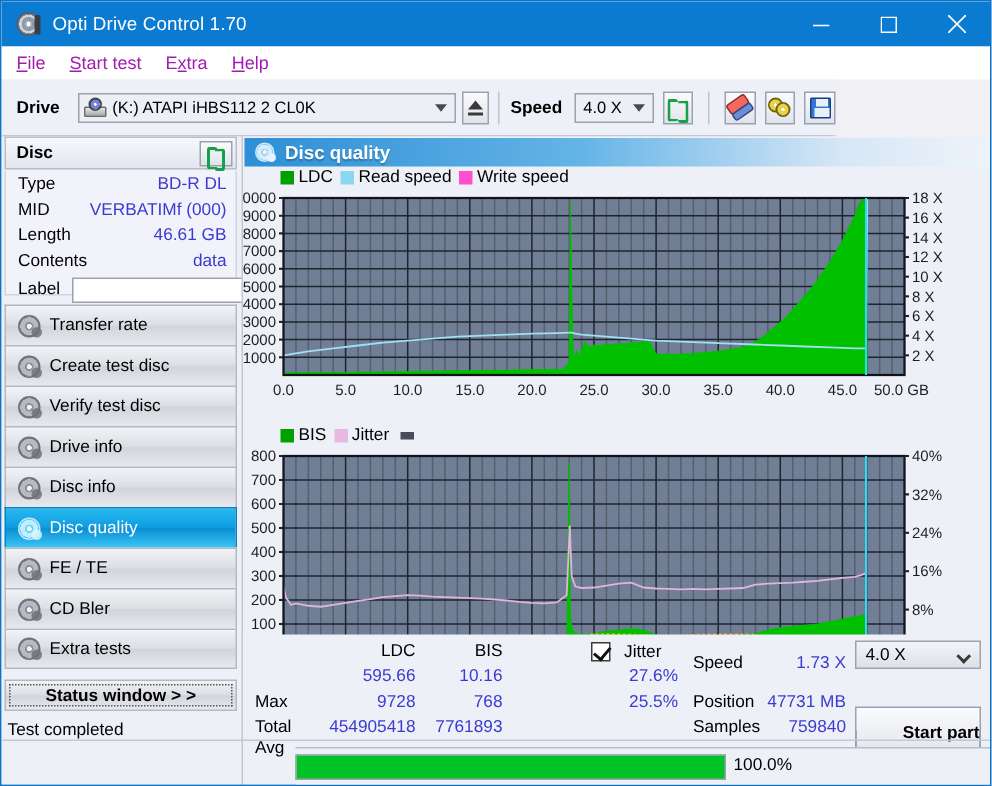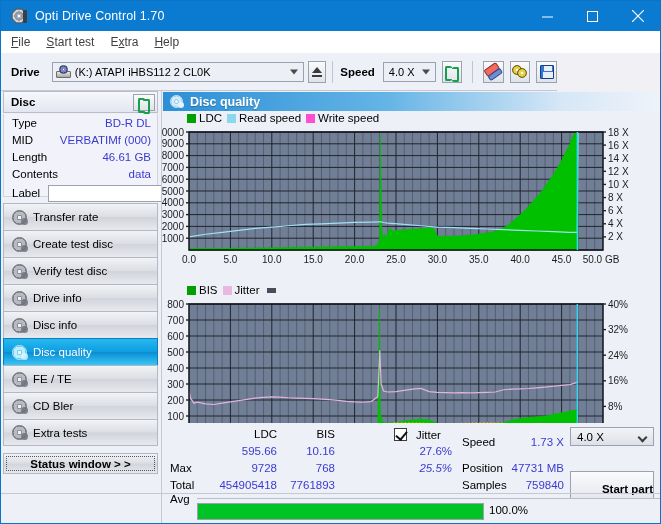--- a/index.html
+++ b/index.html
@@ -44,21 +44,21 @@
     width:45px; height:30px; display:flex; align-items:center; justify-content:center;
     color:#fff; font-size:13px; line-height:1;
   }
   .win-btn svg { display:block; }
   
   .menubar {
     position:absolute; left:0; top:30px; width:659px; height:22px;
     background:#ffffff;
     display:flex; align-items:center; padding-left:10px; gap:16px;
   }
-  .menu-item { font-size:12px; color:#404040; }
+  .menu-item { font-size:12px; color:#a21caf; }
   .menu-item u { text-decoration:underline; }
   
   .toolbar {
     position:absolute; left:0; top:52px; width:556px; height:38px;
     background:#eef0f8;
     border-bottom:1px solid #c5c7d4;
     display:flex; align-items:center;
   }
   .tb-label { font-size:11.5px; font-weight:bold; color:#000; }
   .drive-combo {
@@ -366,20 +366,23 @@
       </div>
       <div class="navitem">
         <span class="ico-cd"></span>
         <span class="navtext">Extra tests</span>
       </div>
     </div>
 
     <div class="statuswin">
       <div class="dots"></div>
       <span>Status window &gt; &gt;</span>
+    </div>
+    <div class="statusbar">
+      <span>Test completed</span>
     </div>
   </div>
 
   <div class="content">
     <div class="panel-head">
       <span class="ph-ico"></span>
       <span class="ph-t">Disc quality</span>
     </div>
 
     <div class="chartwrap">
@@ -709,21 +712,21 @@
     <span class="st-val" style="left:50px;top:39px;width:65px;">9728</span>
     <span class="st-val" style="left:20px;top:56px;width:95px;">454905418</span>
 
     <span class="st-val" style="left:118px;top:22px;width:55px;">10.16</span>
     <span class="st-val" style="left:118px;top:39px;width:55px;">768</span>
     <span class="st-val" style="left:118px;top:56px;width:55px;">7761893</span>
 
     <span class="jit-chk" style="left:232px;top:5px;"></span>
     <span class="st-lbl" style="left:254px;top:6px;">Jitter</span>
     <span class="st-val" style="left:225px;top:22px;width:65px;">27.6%</span>
-    <span class="st-val" style="left:225px;top:39px;width:65px;font-style:italic;">25.5%</span>
+    <span class="st-val" style="left:225px;top:39px;width:65px;">25.5%</span>
 
     <span class="st-lbl" style="left:300px;top:13px;">Speed</span>
     <span class="st-lbl" style="left:300px;top:39px;">Position</span>
     <span class="st-lbl" style="left:300px;top:56px;">Samples</span>
     <span class="st-val" style="left:340px;top:13px;width:62px;">1.73 X</span>
     <span class="st-val" style="left:340px;top:39px;width:62px;">47731 MB</span>
     <span class="st-val" style="left:340px;top:56px;width:62px;">759840</span>
 
     <div class="speedsel">
       <span>4.0 X</span>

